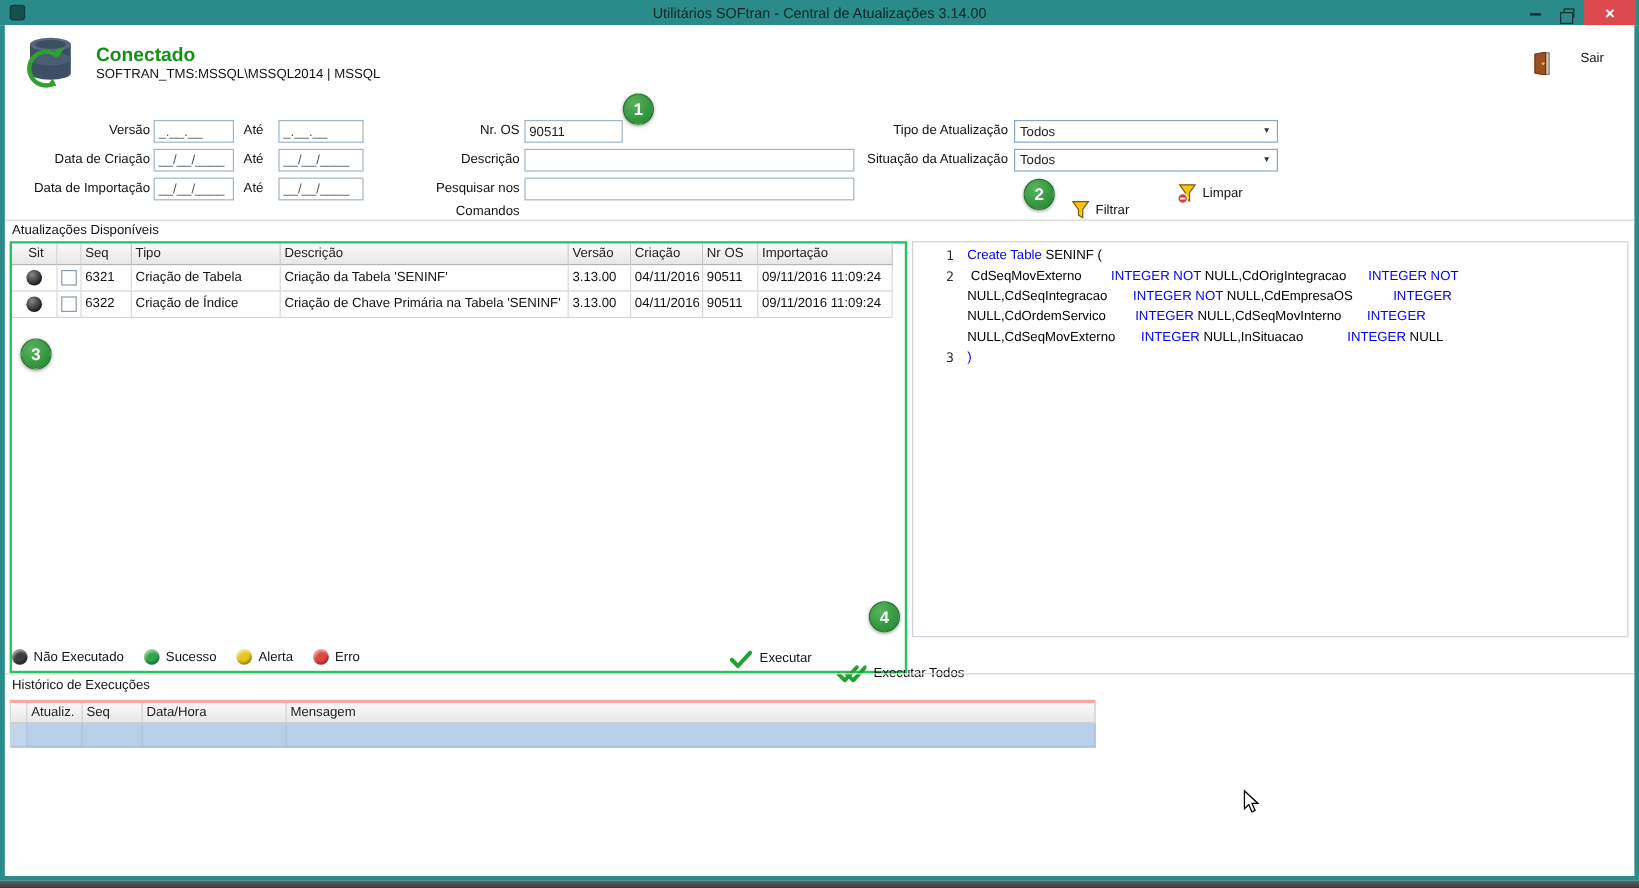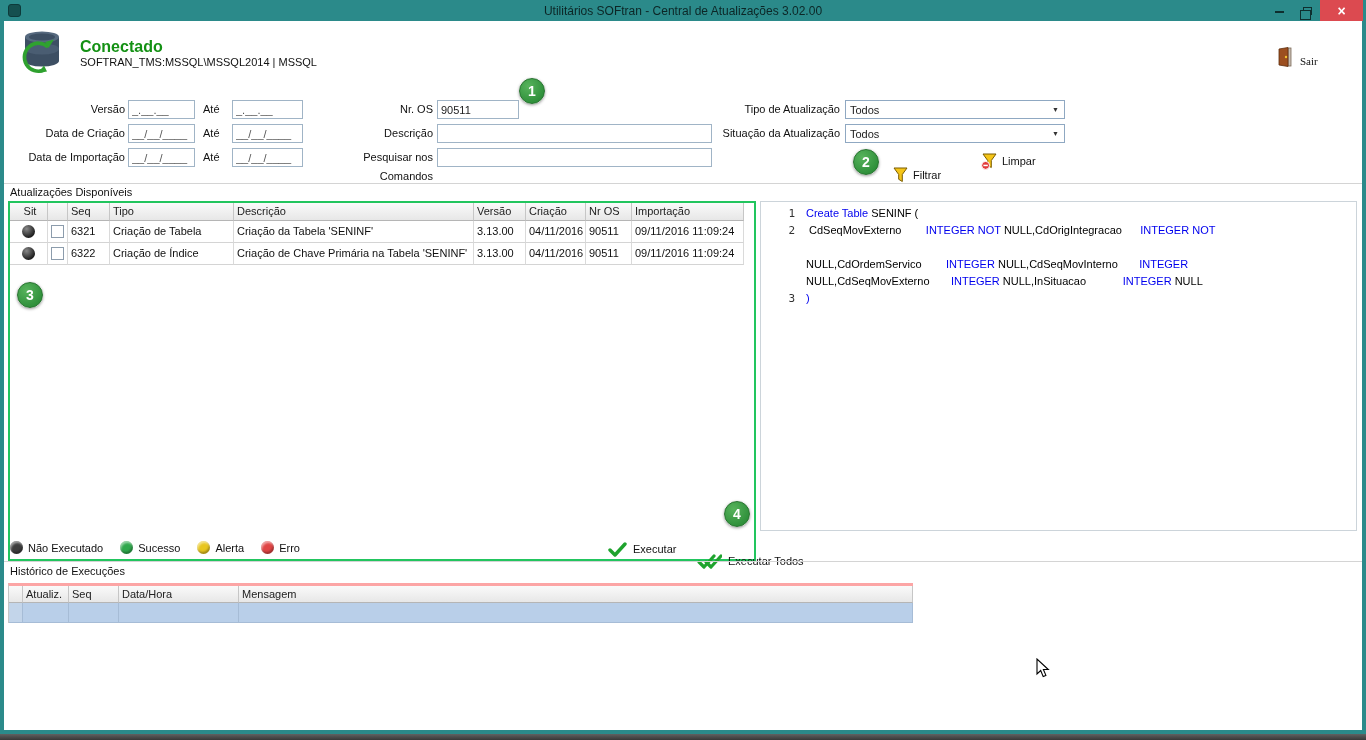--- a/index.html
+++ b/index.html
@@ -23,21 +23,21 @@
   .wb-left  { left:0; top:21px; width:4px; height:709px; }
   .wb-right { left:1362px; top:21px; width:4px; height:709px; }
   .wb-bottom{ left:0; top:730px; width:1366px; height:4px; }
   .taskbar  { position:absolute; left:0; top:734px; width:1366px; height:6px; background:linear-gradient(#616161,#383838); }
 
   
   .conn-header { position:absolute; left:4px; top:21px; width:1358px; height:70px; background:#fff; }
   .db-icon { position:absolute; left:10px; top:7px; }
   .conn-status { position:absolute; left:76px; top:17px; font-size:16px; font-weight:bold; color:#149114; }
   .conn-string { position:absolute; left:76px; top:35px; font-size:11px; color:#111; }
-  .exit-btn { position:absolute; left:1274px; top:22px; height:24px; display:flex; align-items:flex-end; gap:7px; cursor:pointer;font-family:Liberation Serif, serif; }
+  .exit-btn { position:absolute; left:1274px; top:22px; height:24px; display:flex; align-items:flex-start; gap:24px; cursor:pointer; }
 
   
   .lbl { position:absolute; font-size:11px; height:19px; line-height:19px; text-align:right; color:#111; }
   .lbl-versao          { left:8px;   top:100px; width:117px; }
   .lbl-data-criacao    { left:8px;   top:124px; width:117px; }
   .lbl-data-importacao { left:8px;   top:148px; width:117px; }
   .lbl-ate-1 { left:203px; top:100px; width:26px; text-align:left; }
   .lbl-ate-2 { left:203px; top:124px; width:26px; text-align:left; }
   .lbl-ate-3 { left:203px; top:148px; width:26px; text-align:left; }
   .lbl-nros      { left:308px; top:100px; width:125px; }
@@ -122,21 +122,21 @@
   .badge-4 { left:724px; top:501px; }
   .cursor { position:absolute; left:1036px; top:658px; z-index:60; }
 </style>
 </head>
 <body>
 
 <div class="window">
 
   <div class="titlebar">
     <span class="app-icon"></span>
-    <span class="title">Utilitários SOFtran - Central de Atualizações 3.02.00</span>
+    <span class="title">Utilitários SOFtran - Central de Atualizações 3.14.00</span>
     <span class="caption-btns">
       <span class="cap-btn">
           <span class="min-glyph"></span>
         </span>
       <span class="cap-btn">
           <span class="restore-glyph"></span>
         </span>
       <span class="cap-btn close">
           <span>×</span>
         </span>
@@ -267,20 +267,21 @@
         <div class="code-line">
           <div class="gutter-num">1</div>
           <span class="code-text"><span class="kw">Create Table</span><span class="pl"> SENINF (</span></span>
         </div>
         <div class="code-line">
           <div class="gutter-num">2</div>
           <span class="code-text"><span class="pl"> CdSeqMovExterno        </span><span class="kw">INTEGER NOT</span><span class="pl"> NULL,CdOrigIntegracao      </span><span class="kw">INTEGER NOT</span></span>
         </div>
         <div class="code-line">
           <div class="gutter-num"></div>
+          <span class="code-text"><span class="pl">NULL,CdSeqIntegracao       </span><span class="kw">INTEGER NOT</span><span class="pl"> NULL,CdEmpresaOS           </span><span class="kw">INTEGER</span></span>
         </div>
         <div class="code-line">
           <div class="gutter-num"></div>
           <span class="code-text"><span class="pl">NULL,CdOrdemServico        </span><span class="kw">INTEGER</span><span class="pl"> NULL,CdSeqMovInterno       </span><span class="kw">INTEGER</span></span>
         </div>
         <div class="code-line">
           <div class="gutter-num"></div>
           <span class="code-text"><span class="pl">NULL,CdSeqMovExterno       </span><span class="kw">INTEGER</span><span class="pl"> NULL,InSituacao            </span><span class="kw">INTEGER</span><span class="pl"> NULL</span></span>
         </div>
         <div class="code-line">

